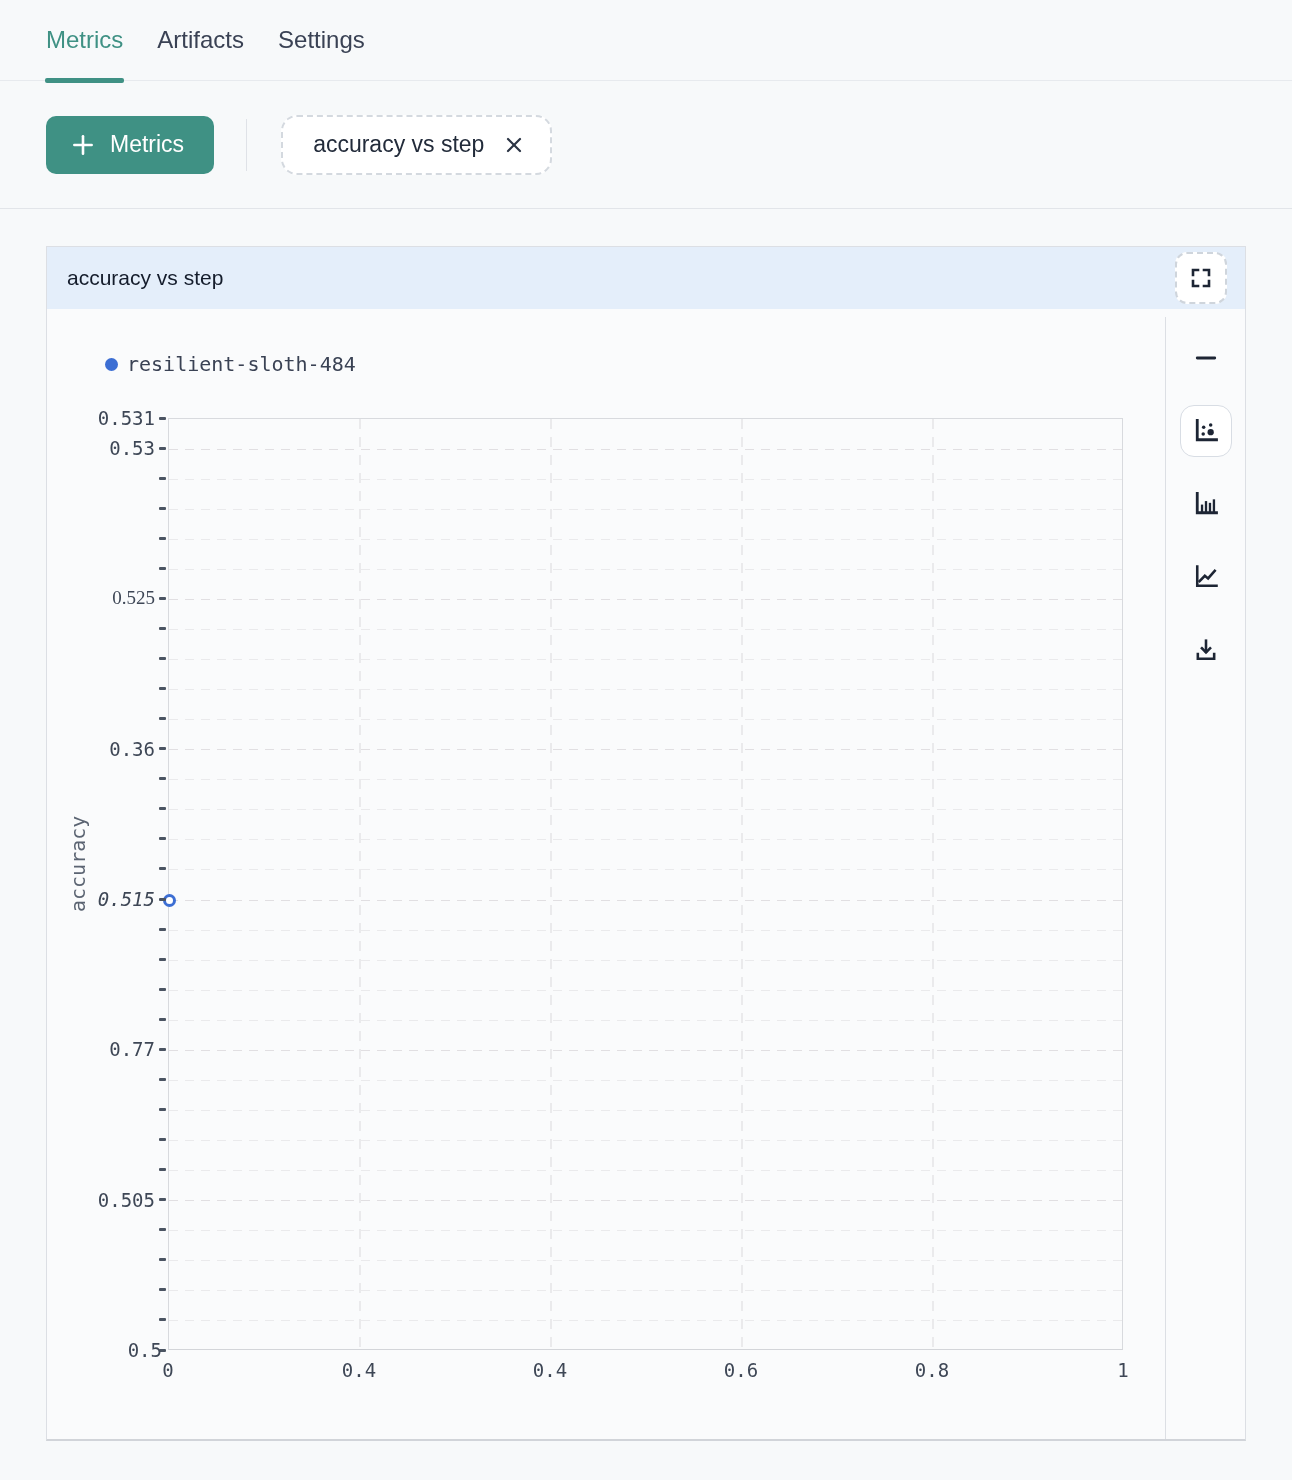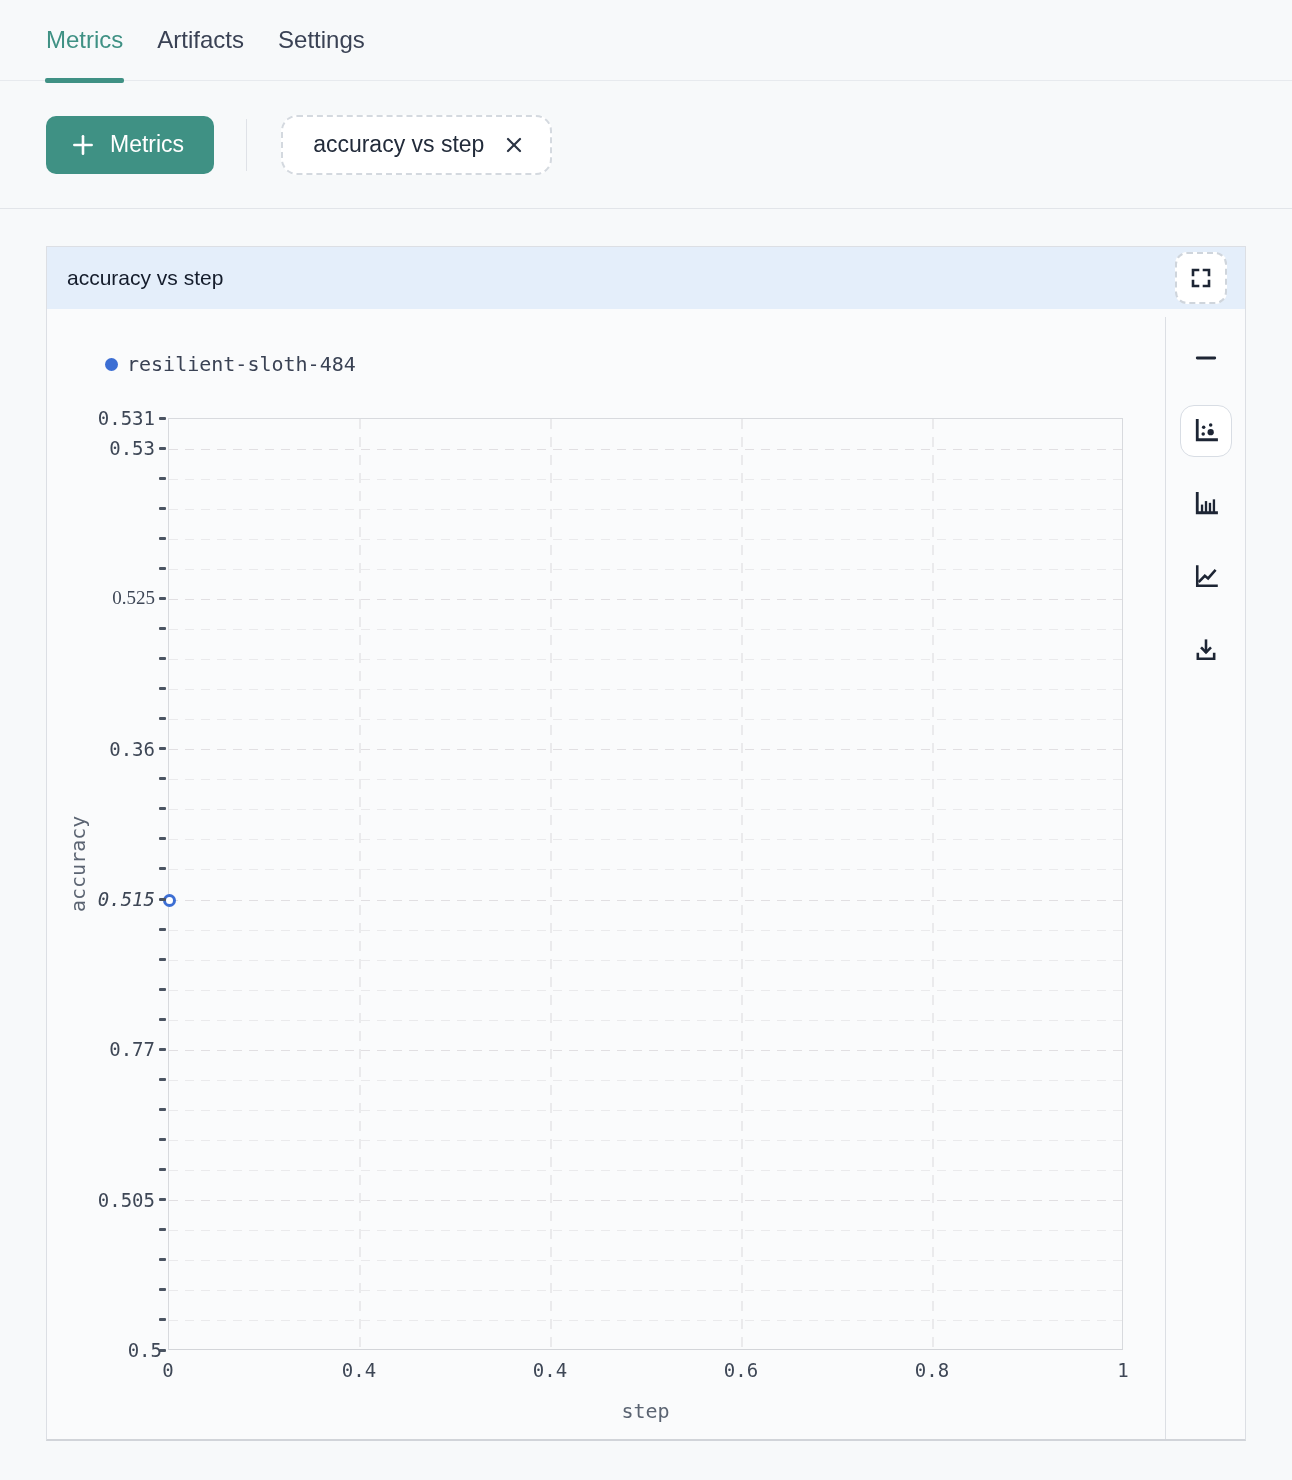--- a/index.html
+++ b/index.html
@@ -206,21 +206,20 @@
             <div class="gridline-h" style="top: 119.758px; background: repeating-linear-gradient(90deg, rgb(234, 234, 236) 0px, rgb(234, 234, 236) 9px, transparent 9px, transparent 16px);"></div>
             <div class="gridline-h" style="top: 89.6935px; background: repeating-linear-gradient(90deg, rgb(234, 234, 236) 0px, rgb(234, 234, 236) 9px, transparent 9px, transparent 16px);"></div>
             <div class="gridline-h" style="top: 59.629px; background: repeating-linear-gradient(90deg, rgb(234, 234, 236) 0px, rgb(234, 234, 236) 9px, transparent 9px, transparent 16px);"></div>
             <div class="gridline-h" style="top: 29.5645px; background: repeating-linear-gradient(90deg, rgb(225, 223, 226) 0px, rgb(225, 223, 226) 9px, transparent 9px, transparent 16px);"></div>
             <div class="gridline-v" style="left: 190px; background: repeating-linear-gradient(rgb(234, 234, 236) 0px, rgb(234, 234, 236) 10px, transparent 10px, transparent 18px);"></div>
             <div class="gridline-v" style="left: 381px; background: repeating-linear-gradient(rgb(234, 234, 236) 0px, rgb(234, 234, 236) 10px, transparent 10px, transparent 18px);"></div>
             <div class="gridline-v" style="left: 572px; background: repeating-linear-gradient(rgb(234, 234, 236) 0px, rgb(234, 234, 236) 10px, transparent 10px, transparent 18px);"></div>
             <div class="gridline-v" style="left: 763px; background: repeating-linear-gradient(rgb(234, 234, 236) 0px, rgb(234, 234, 236) 10px, transparent 10px, transparent 18px);"></div>
             <div class="data-point" style="border-color: rgb(60, 110, 211); left: -6.5px; top: 474.532px;"></div>
           </div>
-        <div class="axis-label xlabel">step</div>
         <div id="axis-annotations">
             <div class="ytick" style="left: 112px; top: 1031.5px;"></div>
             <div class="ytick" style="left: 112px; top: 1001.44px;"></div>
             <div class="ytick" style="left: 112px; top: 971.371px;"></div>
             <div class="ytick" style="left: 112px; top: 941.306px;"></div>
             <div class="ytick" style="left: 112px; top: 911.242px;"></div>
             <div class="ytick" style="left: 112px; top: 881.177px;"></div>
             <div class="ytick" style="left: 112px; top: 851.113px;"></div>
             <div class="ytick" style="left: 112px; top: 821.048px;"></div>
             <div class="ytick" style="left: 112px; top: 790.984px;"></div>

